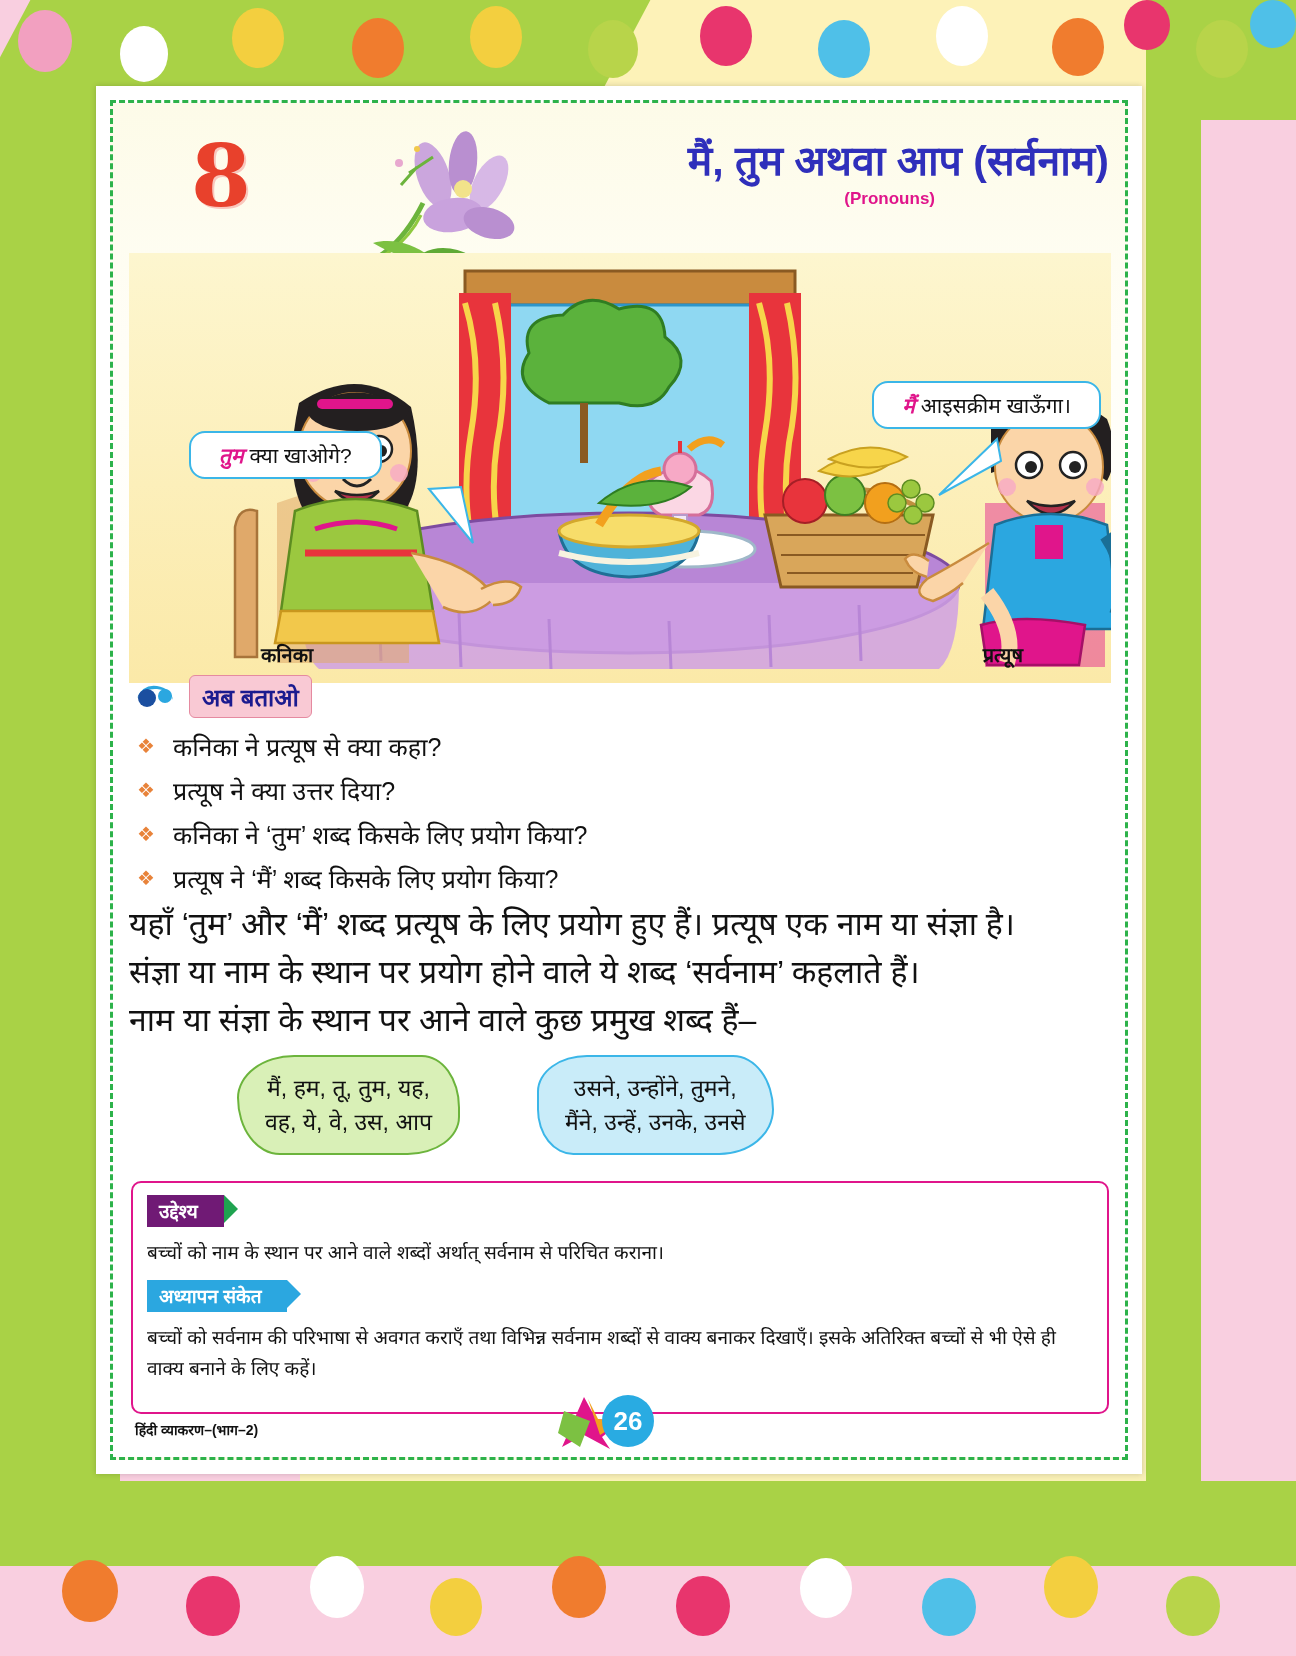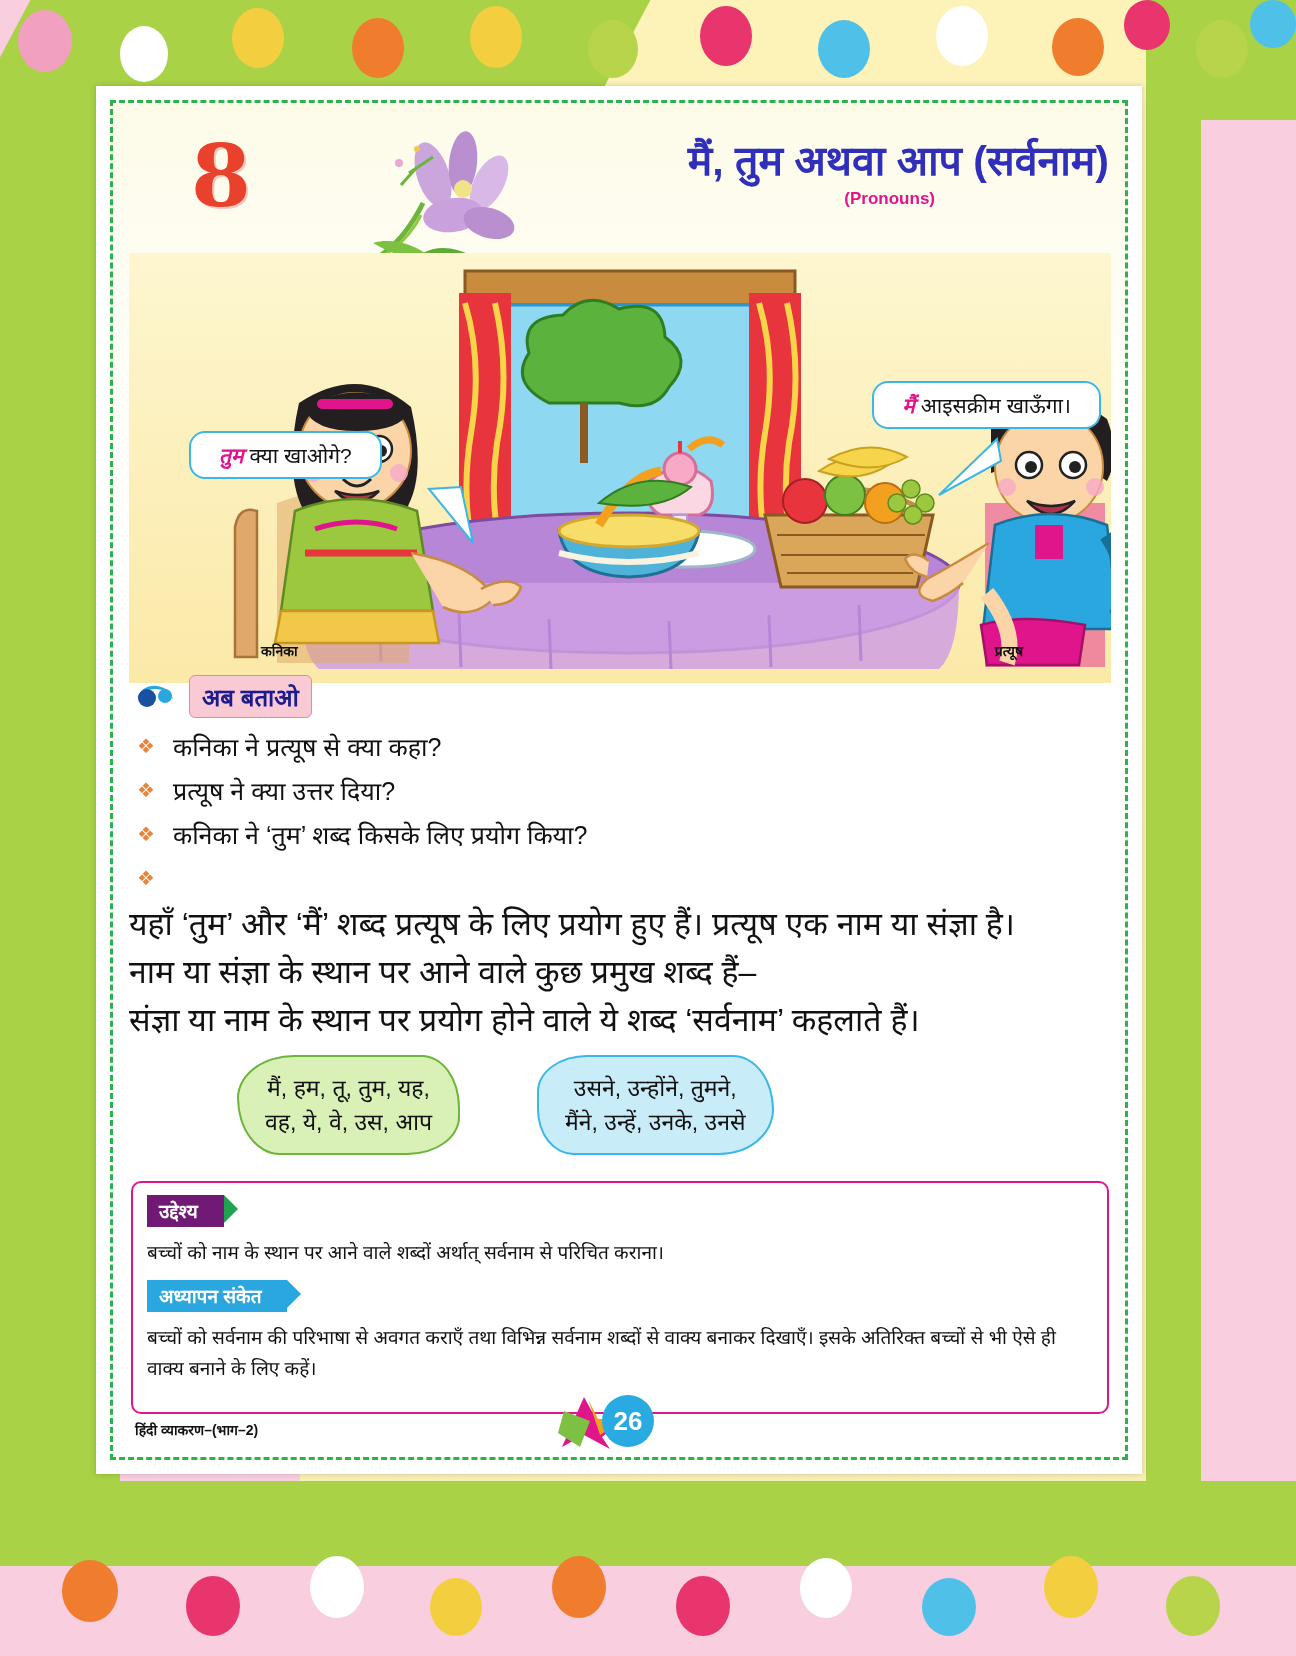--- a/index.html
+++ b/index.html
@@ -88,21 +88,21 @@
   }
   .bubble {
     position: absolute; background: #fff; border: 2px solid #3bb6e8;
     border-radius: 16px; padding: 8px 28px; font-size: 21px; color: #111;
     white-space: nowrap;
   }
   .bubble .hl { color: #e0158b; font-style: italic; font-weight: bold; }
   .bubble.left { left: 60px; top: 178px; }
   .bubble.right { right: 10px; top: 128px; }
   .name-label {
-    position: absolute; font-size: 14px; font-weight: bold; color: #111;
+    position: absolute; font-size: 20px; font-weight: bold; color: #111;
   }
   .name-kanika { left: 132px; top: 388px; }
   .name-pratyush { right: 88px; top: 388px; }
 
   
   .ab-batao {
     position: absolute; left: 20px; top: 572px; display: flex; align-items: center; gap: 8px;
   }
   .ab-icon { width: 48px; height: 30px; position: relative; }
   .ab-pill {
@@ -386,27 +386,28 @@
       <div class="q-row">
         <span class="q-bullet">❖</span>
         <span class="q-text">प्रत्यूष ने क्या उत्तर दिया?</span>
       </div>
       <div class="q-row">
         <span class="q-bullet">❖</span>
         <span class="q-text">कनिका ने ‘तुम’ शब्द किसके लिए प्रयोग किया?</span>
       </div>
       <div class="q-row">
         <span class="q-bullet">❖</span>
+        <span class="q-text">प्रत्यूष ने ‘मैं’ शब्द किसके लिए प्रयोग किया?</span>
       </div>
     </div>
 
     <div class="para">
       <p>यहाँ ‘तुम’ और ‘मैं’ शब्द प्रत्यूष के लिए प्रयोग हुए हैं। प्रत्यूष एक नाम या संज्ञा है।</p>
+      <p>संज्ञा या नाम के स्थान पर प्रयोग होने वाले ये शब्द ‘सर्वनाम’ कहलाते हैं।</p>
       <p>नाम या संज्ञा के स्थान पर आने वाले कुछ प्रमुख शब्द हैं–</p>
-      <p>संज्ञा या नाम के स्थान पर प्रयोग होने वाले ये शब्द ‘सर्वनाम’ कहलाते हैं।</p>
     </div>
 
     <div class="blobs">
       <div class="blob blob-blue">
         <div>उसने,  उन्होंने,   तुमने,</div>
         <div>मैंने,  उन्हें,  उनके, उनसे</div>
       </div>
       <div class="blob blob-green">
         <div>मैं,  हम, तू, तुम,  यह,</div>
         <div>वह,  ये,  वे,  उस,  आप</div>

